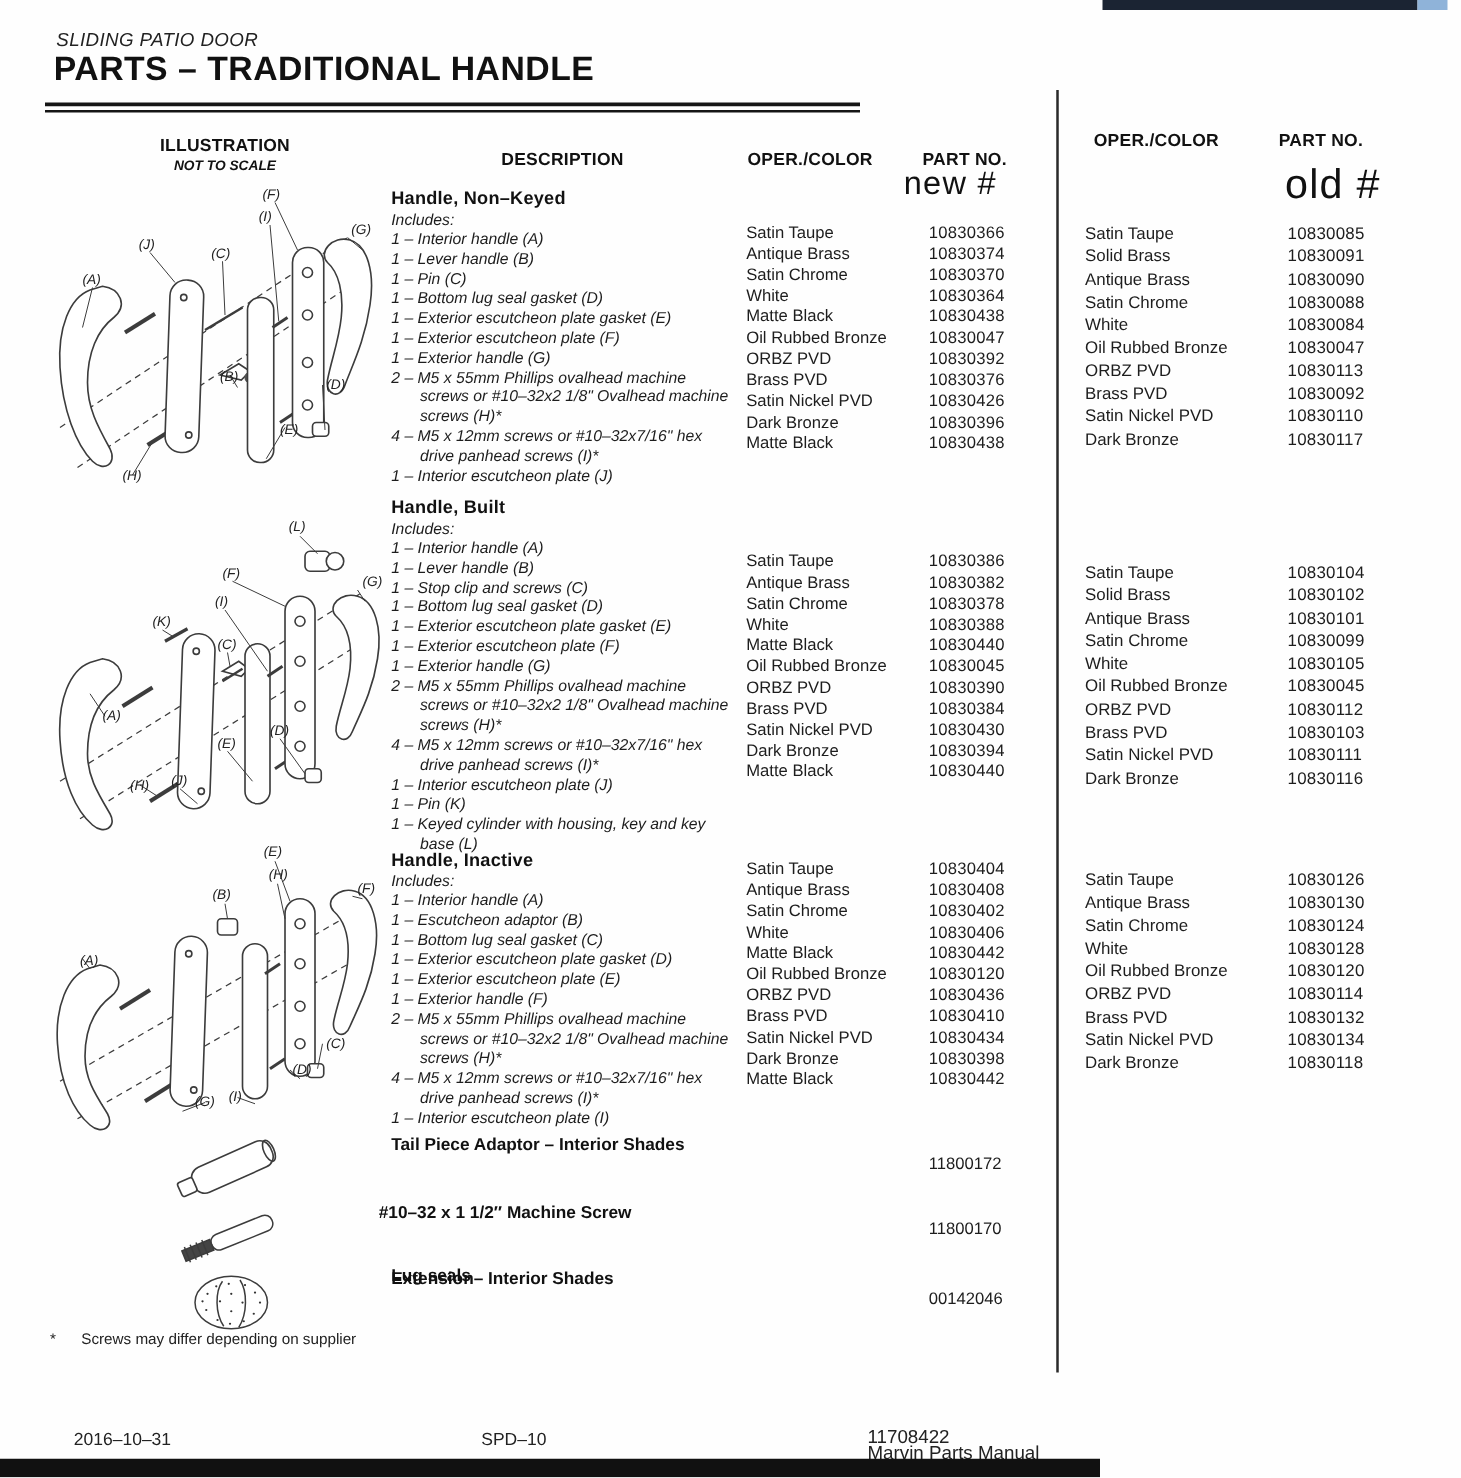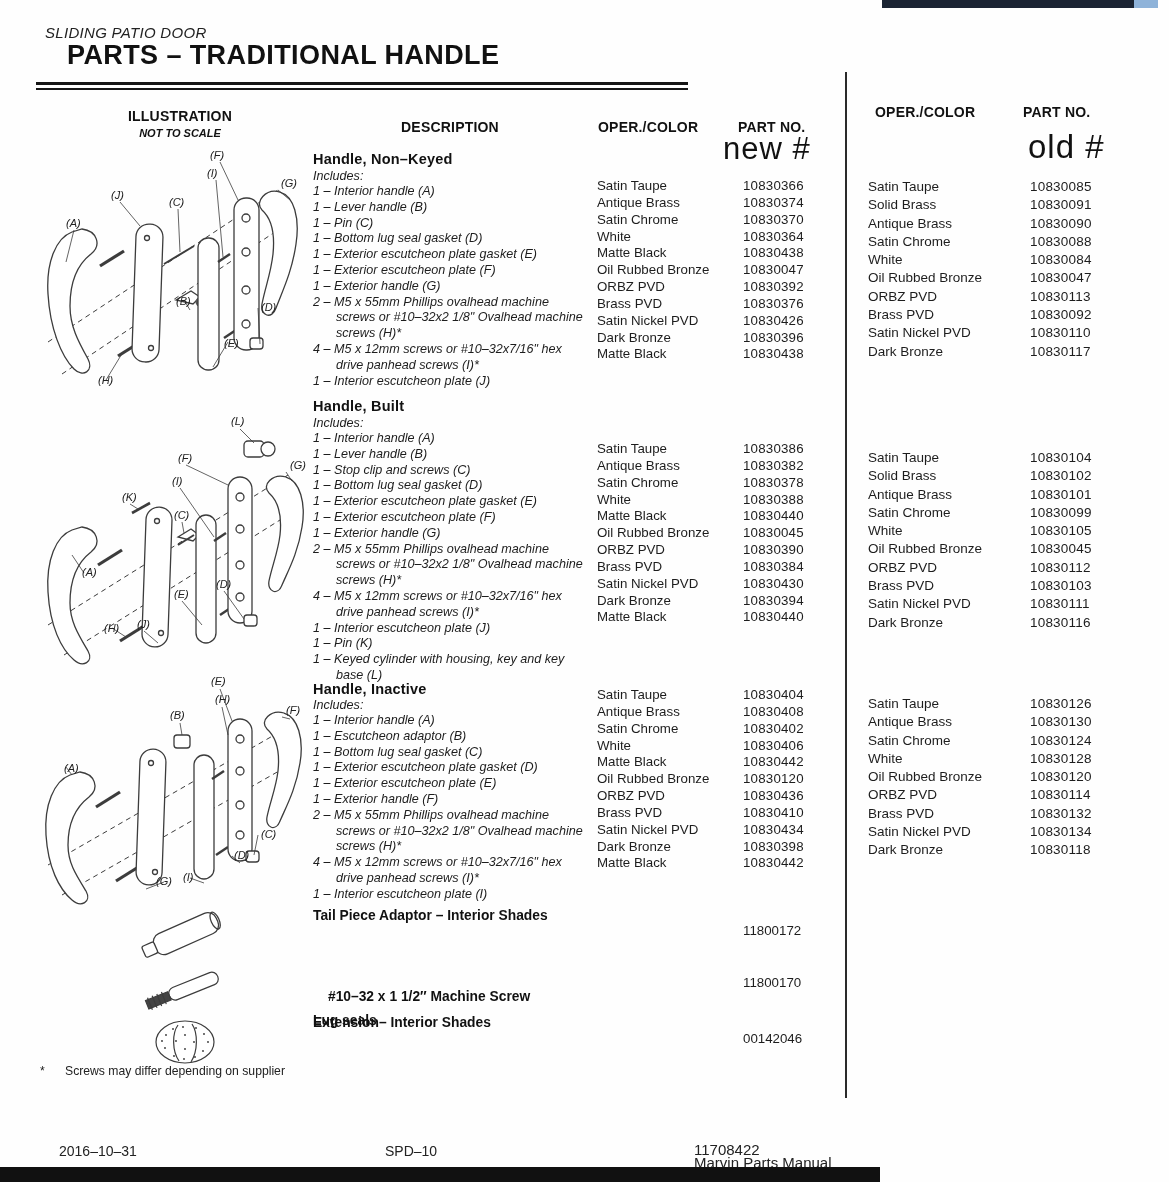--- a/index.html
+++ b/index.html
@@ -1,38 +1,38 @@
 <!DOCTYPE html>
 <html><head>
 <meta charset="utf-8">
 <style>
   html,body{margin:0;padding:0;background:#ffffff;}
   .page{position:relative;width:1169px;height:1182px;background:#fefefe;
         font-family:"Liberation Sans",sans-serif;color:#1d1d1d;overflow:hidden;}
   .abs{position:absolute;}
   
   .doc-type{font-style:italic;font-size:15px;letter-spacing:.3px;color:#222;}
-  .page-title{font-weight:bold;font-size:27px;letter-spacing:.4px;color:#111;margin-left:24px;}
+  .page-title{font-weight:bold;font-size:27px;letter-spacing:.4px;color:#111;}
   .rule-a{height:2.5px;background:#151515;}
   .rule-b{height:2px;background:#151515;}
   .vdivider{width:1.6px;background:#2a2a2a;}
   .navy-strip{background:#1b2433;}
   .navy-tail{background:#8fb3d9;}
   
   .logo{width:175px;text-align:center;}
   .logo-row{display:flex;align-items:flex-start;justify-content:center;}
   .logo-brand{font-weight:bold;font-size:27px;letter-spacing:.5px;color:#171717;}
   .logo-flower{font-size:30px;line-height:26px;color:#222;margin-left:2px;}
   .logo-reg{font-size:8px;vertical-align:top;}
   .logo-sub{font-size:7.5px;letter-spacing:4.6px;color:#333;margin-top:1px;white-space:nowrap;}
   .logo-tag{font-weight:bold;font-size:15px;color:#111;margin-top:4px;}
   
   .colhead{font-weight:bold;font-size:14px;letter-spacing:.2px;color:#111;white-space:nowrap;}
   .nts{font-weight:bold;font-style:italic;font-size:11px;color:#111;}
-  .hand-note{font-size:31px;font-weight:400;color:#111;letter-spacing:1px;white-space:nowrap;}
+  .hand-note{font-size:26px;font-weight:400;color:#111;letter-spacing:1px;white-space:nowrap;}
   
   .sec-title{font-weight:bold;font-size:14.5px;letter-spacing:.2px;color:#111;white-space:nowrap;}
   .includes-label{font-style:italic;font-size:12.6px;color:#1d1d1d;}
   .includes{width:277px;}
   .include-line{font-style:italic;font-size:12.6px;line-height:15.8px;color:#1d1d1d;
                 padding-left:23px;text-indent:-23px;}
   .parts-new .part-row{display:flex;height:16.85px;line-height:16.85px;font-size:13.3px;white-space:nowrap;}
   .parts-new .pcolor{width:146px;}
   .parts-old .part-row{display:flex;height:18.3px;line-height:18.3px;font-size:13.5px;white-space:nowrap;}
   .parts-old .pcolor{width:162px;}
@@ -548,21 +548,21 @@
   <svg class="abs" style="left:138px;top:963px;" width="95" height="52" viewBox="0 0 95 52">
     <g stroke="#3c3c3c" fill="#fff" stroke-width="1.2" transform="rotate(-22 47 26)">
       <rect x="30" y="20" width="52" height="13" rx="6"></rect>
       <rect x="6" y="22" width="24" height="9" fill="#444"></rect>
       <line x1="9" y1="20" x2="9" y2="33"></line>
         <line x1="14" y1="20" x2="14" y2="33"></line>
         <line x1="19" y1="20" x2="19" y2="33"></line>
         <line x1="24" y1="20" x2="24" y2="33"></line>
     </g>
   </svg>
-  <div class="abs extra-name" style="left:328px;top:962px;margin-top:27px;">#10–32 x 1 1/2″ Machine Screw</div>
+  <div class="abs extra-name" style="left:303px;top:962px;">#10–32 x 1 1/2″ Machine Screw</div>
   <div class="abs extra-name" style="left:313px;top:979px;margin-top:36px;">Extension– Interior Shades</div>
   <div class="abs extra-num" style="left:743px;top:975px;">11800170</div>
 
   <svg class="abs" style="left:148px;top:1015px;" width="75" height="54" viewBox="0 0 75 54">
     <g stroke="#3c3c3c" fill="#fff" stroke-width="1.2">
       <ellipse cx="37" cy="27" rx="29" ry="21"></ellipse>
       <path d="M30,10 C24,18 24,36 31,46" fill="none"></path>
       <path d="M44,9 C50,18 50,36 43,47" fill="none"></path>
     </g>
     <g fill="#333">

